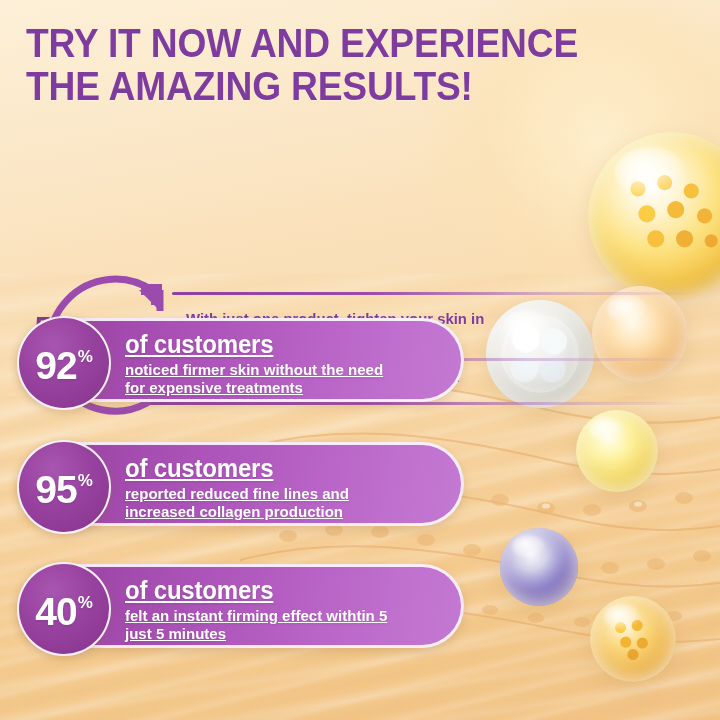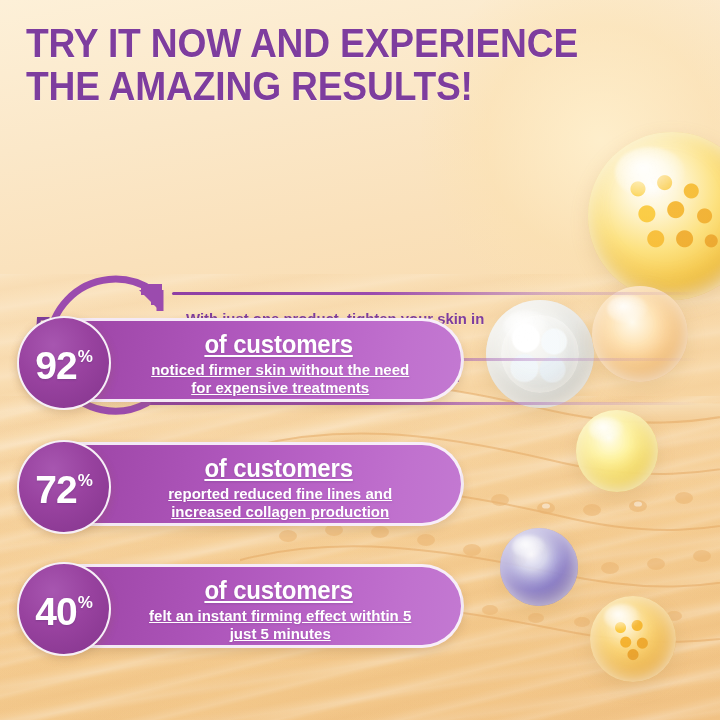--- a/index.html
+++ b/index.html
@@ -352,21 +352,20 @@
     background: linear-gradient(100deg,
       #96409F 0%,
       #A149AB 20%,
       #AE56BB 45%,
       #B964C7 68%,
       #C071CE 86%,
       #C379D2 100%);
     border: 3px solid rgba(255,255,255,0.88);
     box-sizing: border-box;
     box-shadow: 0 4px 10px rgba(150,110,70,0.22);
-    text-align: center;
   }
   #pill-92 { top: 318px; }
   #pill-95 { top: 442px; }
   #pill-90 { top: 564px; }
 
   .pill-badge {
     position: absolute;
     left: -4px;
     top: -5px;
     width: 94px;
@@ -569,21 +568,21 @@
       <div class="pill-sub">
         <span>noticed firmer skin without the need</span>
         <span>for expensive treatments</span>
       </div>
     </div>
   </div>
 
   <div class="pill" id="pill-95">
     <div class="pill-badge">
       <div class="badge-inner">
-        <span class="badge-num">72</span>
+        <span class="badge-num">95</span>
         <span class="badge-pct">%</span>
       </div>
     </div>
     <div class="pill-text">
       <div class="pill-title">of customers</div>
       <div class="pill-sub">
         <span>reported reduced fine lines and</span>
         <span>increased collagen production</span>
       </div>
     </div>

